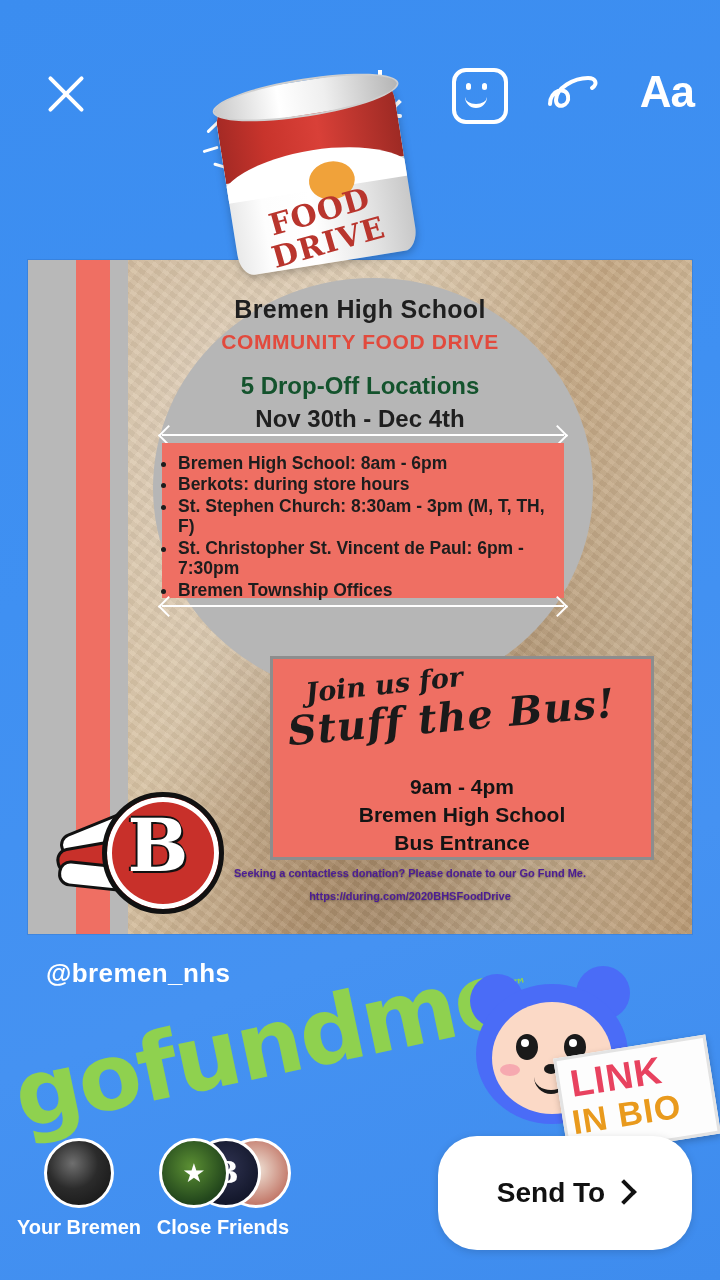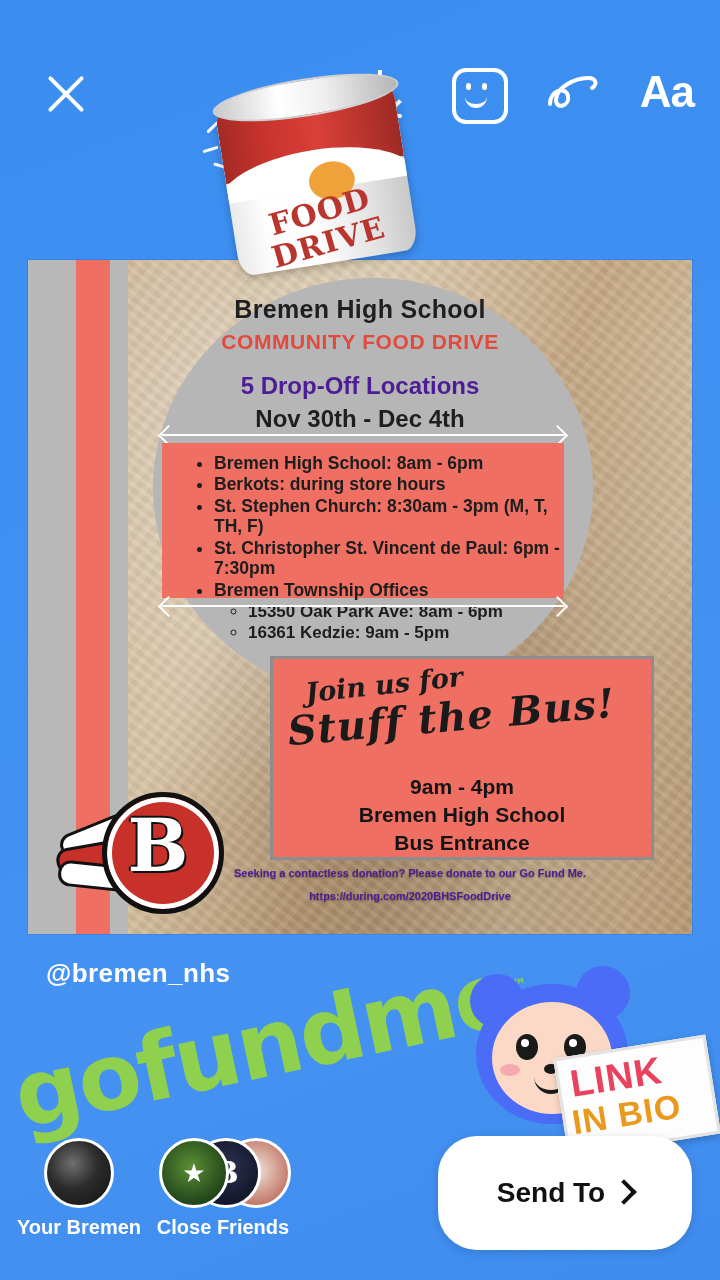--- a/index.html
+++ b/index.html
@@ -165,21 +165,21 @@
     color: #e24a3d;
     letter-spacing: .6px;
     font-variant: small-caps;
     text-transform: uppercase;
   }
   .hdr-l2 {
     position: absolute; left: 0; right: 0; top: 112px;
     text-align: center;
     font-size: 24px;
     font-weight: 700;
-    color: #4c1d95;
+    color: #14532d;
   }
   .hdr-l3 {
     position: absolute; left: 0; right: 0; top: 145px;
     text-align: center;
     font-size: 24px;
     font-weight: 700;
     color: #1f1f1f;
   }
 
   .rule { position: absolute; height: 2px; background: #fff; }
@@ -193,21 +193,21 @@
   .rule-bot { left: 134px; right: 128px; top: 345px; }
 
   .red-box {
     position: absolute;
     left: 134px; top: 183px;
     right: 128px; height: 155px;
     background: #ef6f63;
   }
   .red-box ul {
     margin: 10px 0 0 0;
-    padding-left: 52px;
+    padding-left: 16px;
     list-style: disc;
   }
   .red-box li {
     font-size: 17.5px;
     font-weight: 700;
     color: #1d1d1d;
     line-height: 20.8px;
     margin-bottom: 0.5px;
   }
   .red-box ul ul {
@@ -608,24 +608,20 @@
         <span class="tipR"></span>
       </div>
 
       <div class="red-box">
         <ul>
           <li>Bremen High School: 8am - 6pm</li>
           <li>Berkots: during store hours</li>
           <li>St. Stephen Church: 8:30am - 3pm (M, T, TH, F)</li>
           <li>St. Christopher St. Vincent de Paul: 6pm - 7:30pm</li>
           <li>Bremen Township Offices</li>
-          <ul>
-            <li>15350 Oak Park Ave: 8am - 6pm</li>
-            <li>16361 Kedzie: 9am - 5pm</li>
-          </ul>
         </ul>
       </div>
 
       <div class="rule rule-bot">
         <span class="tipL"></span>
         <span class="tipR"></span>
       </div>
 
       <div class="bus-box">
         <div class="bus-script1">Join us for</div>

